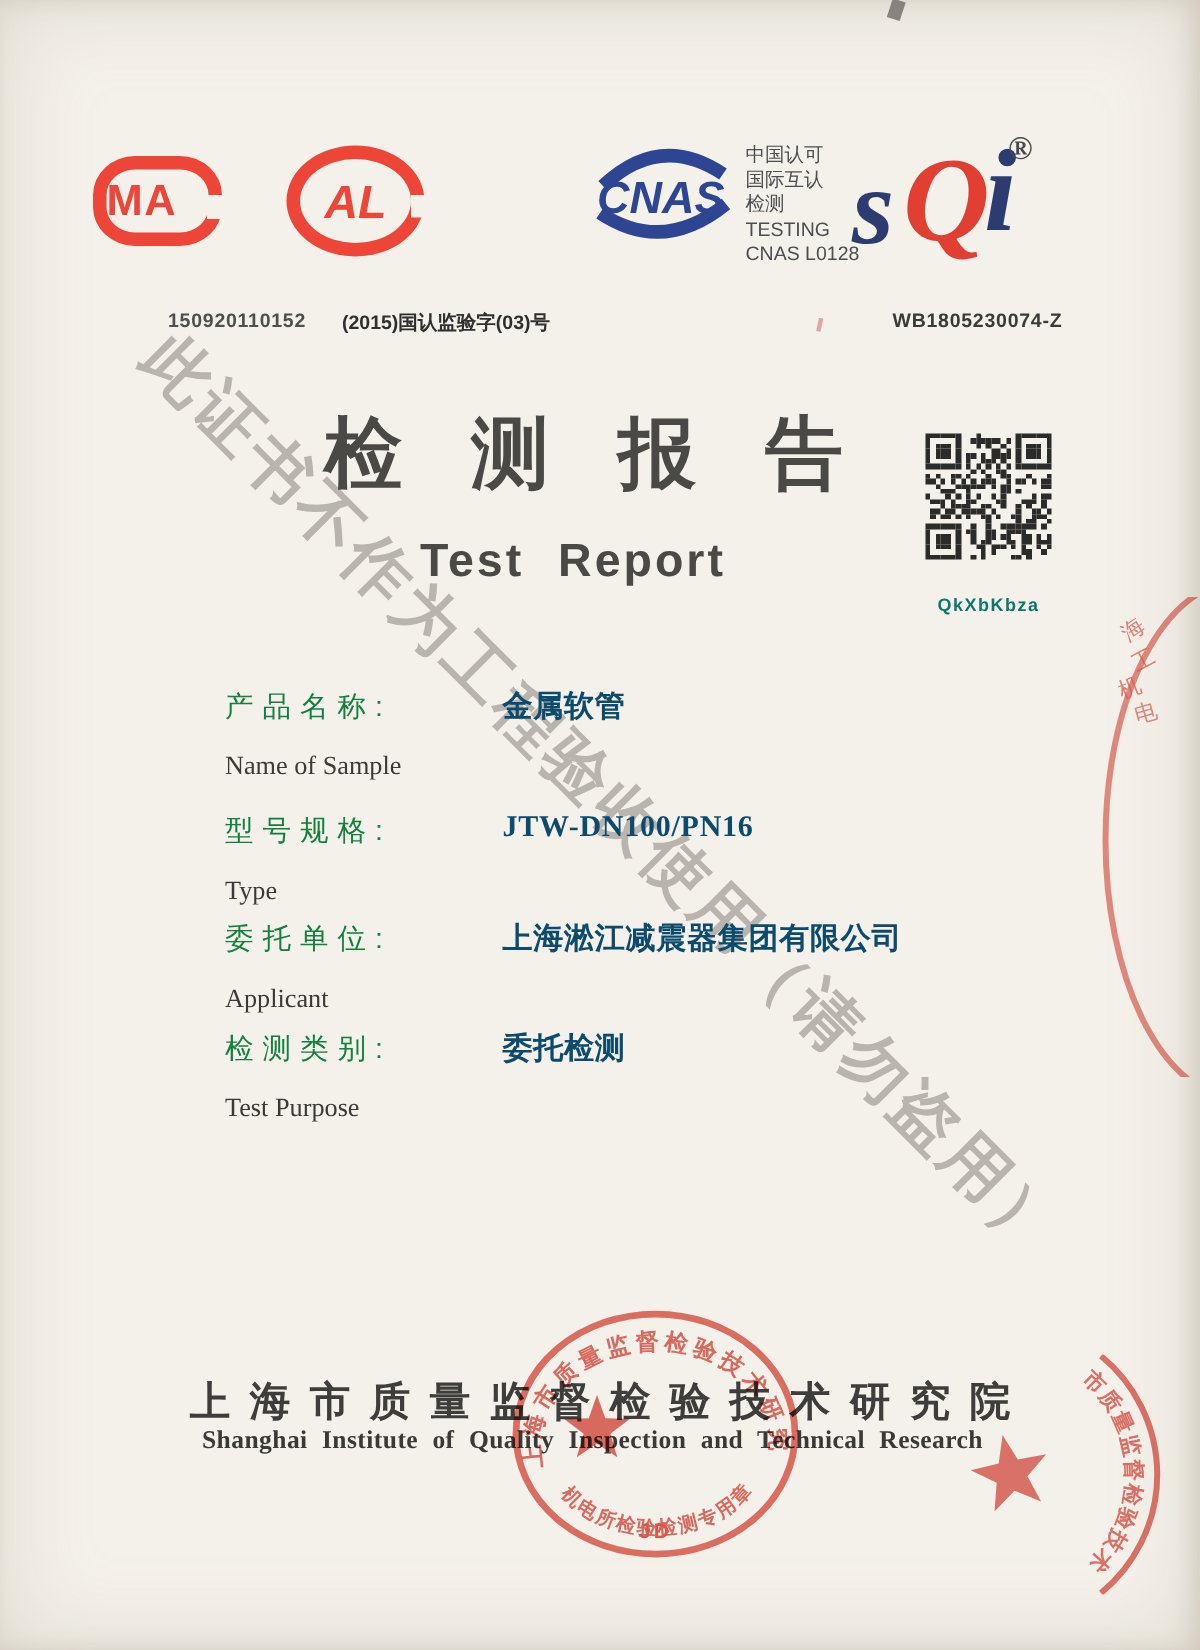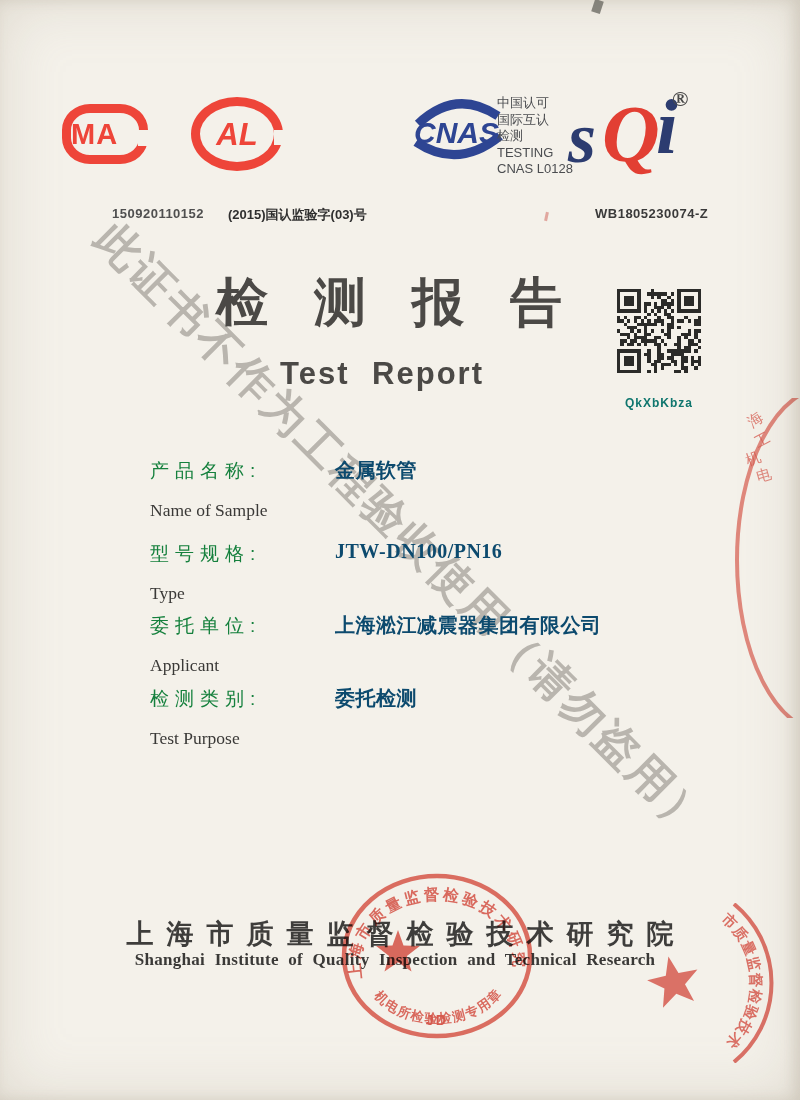--- a/index.html
+++ b/index.html
@@ -17,21 +17,21 @@
   .cal-ring{position:absolute;left:191px;top:97px;width:92px;height:74px;border:9px solid #ee4539;
     border-radius:50%;box-sizing:border-box;display:flex;align-items:center;justify-content:center;}
   .cal-ring .notch{position:absolute;right:-10px;top:24px;width:10px;height:15px;background:#f4f1ea;}
   .cal-txt{color:#ee4539;font-weight:bold;font-style:italic;font-size:31px;line-height:1;}
   .ilac-globe{position:absolute;left:255px;top:92px;width:66px;height:84px;border-radius:50%;
     border:2px solid #5a95cf;box-sizing:border-box;
     background:repeating-linear-gradient(90deg,rgba(90,149,207,0) 0 4px,rgba(90,149,207,.45) 4px 6px);
     display:flex;align-items:center;justify-content:center;}
   .ilac-txt{color:#2f6fb5;font-weight:bold;font-size:14px;letter-spacing:0;
     text-shadow:0 0 3px #f4f1ea,0 0 3px #f4f1ea,0 0 4px #f4f1ea;white-space:nowrap;}
-  .cnas-wrap{position:absolute;left:412px;top:98px;width:92px;height:64px;}
+  .cnas-wrap{position:absolute;left:396px;top:98px;width:92px;height:64px;}
   .cnas-txt{position:absolute;left:2px;top:18px;color:#2e4593;font-weight:bold;font-style:italic;
     font-size:30px;letter-spacing:0;}
   .acc-text{position:absolute;left:497px;top:95px;color:#4b4d50;font-size:13px;line-height:16.5px;}
   .sqi-wrap{position:absolute;left:568px;top:86px;width:130px;height:104px;font-family:"Liberation Serif",serif;}
   .sqi-s{position:absolute;left:0;top:16px;color:#2c3c70;font-size:72px;font-weight:bold;font-style:italic;line-height:1;}
   .sqi-q{position:absolute;left:34px;top:8px;color:#e23f33;font-size:80px;font-weight:bold;font-style:italic;line-height:1;}
   .sqi-i{position:absolute;left:88px;top:2px;color:#2c3c70;font-size:78px;font-weight:bold;font-style:italic;line-height:1;}
   .sqi-r{position:absolute;left:104px;top:0px;color:#4a4a4a;font-size:22px;font-weight:bold;}
   
   .hl{position:absolute;top:206px;font-size:13px;color:#3f3f3f;}

